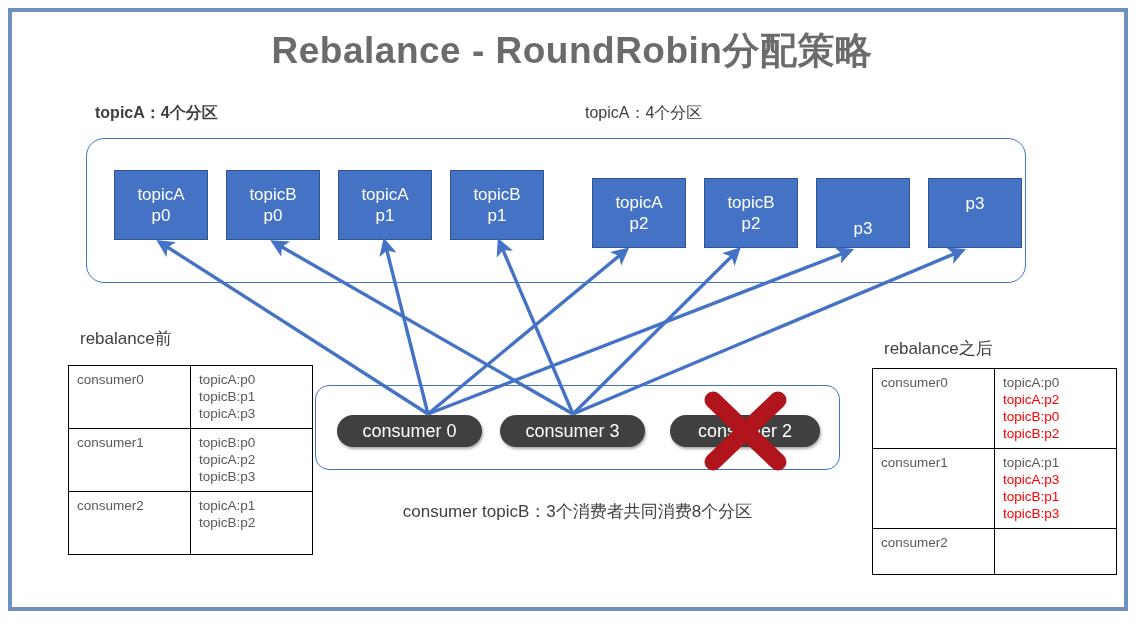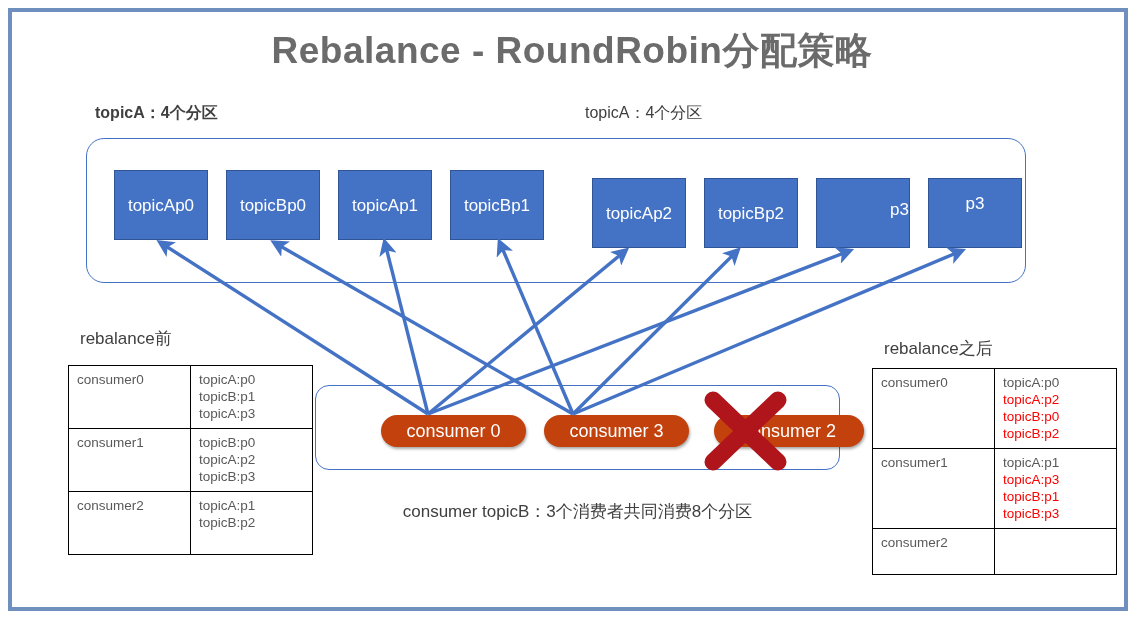--- a/index.html
+++ b/index.html
@@ -68,20 +68,21 @@
   .partition-box {
     position: absolute;
     background: #4472C4;
     border: 1.5px solid #2F5597;
     box-sizing: border-box;
     color: #ffffff;
     font-size: 17px;
     line-height: 21px;
     text-align: center;
     display: flex;
+    flex-direction: column;
     justify-content: center;
     align-items: center;
   }
   .partition-box.low-label {
     justify-content: flex-end;
     padding-bottom: 8px;
   }
   .partition-box.mid-label {
     justify-content: center;
     padding-bottom: 20px;
@@ -96,29 +97,28 @@
     width: 525px;
     height: 85px;
     border: 1.5px solid #4472C4;
     border-radius: 14px;
     box-sizing: border-box;
     background: transparent;
   }
   .consumer-pill {
     position: absolute;
     height: 32px;
-    background: #c2410c;
+    background: #404040;
     border-radius: 16px;
     color: #ffffff;
     font-size: 18px;
     display: flex;
     align-items: center;
     justify-content: center;
     box-shadow: 1px 2px 3px rgba(0,0,0,0.35);
-    margin-left: 44px;
   }
   #consumer-group-caption {
     position: absolute;
     left: 315px;
     top: 500px;
     width: 525px;
     text-align: center;
     font-size: 17px;
     color: #3f3f3f;
     white-space: nowrap;

